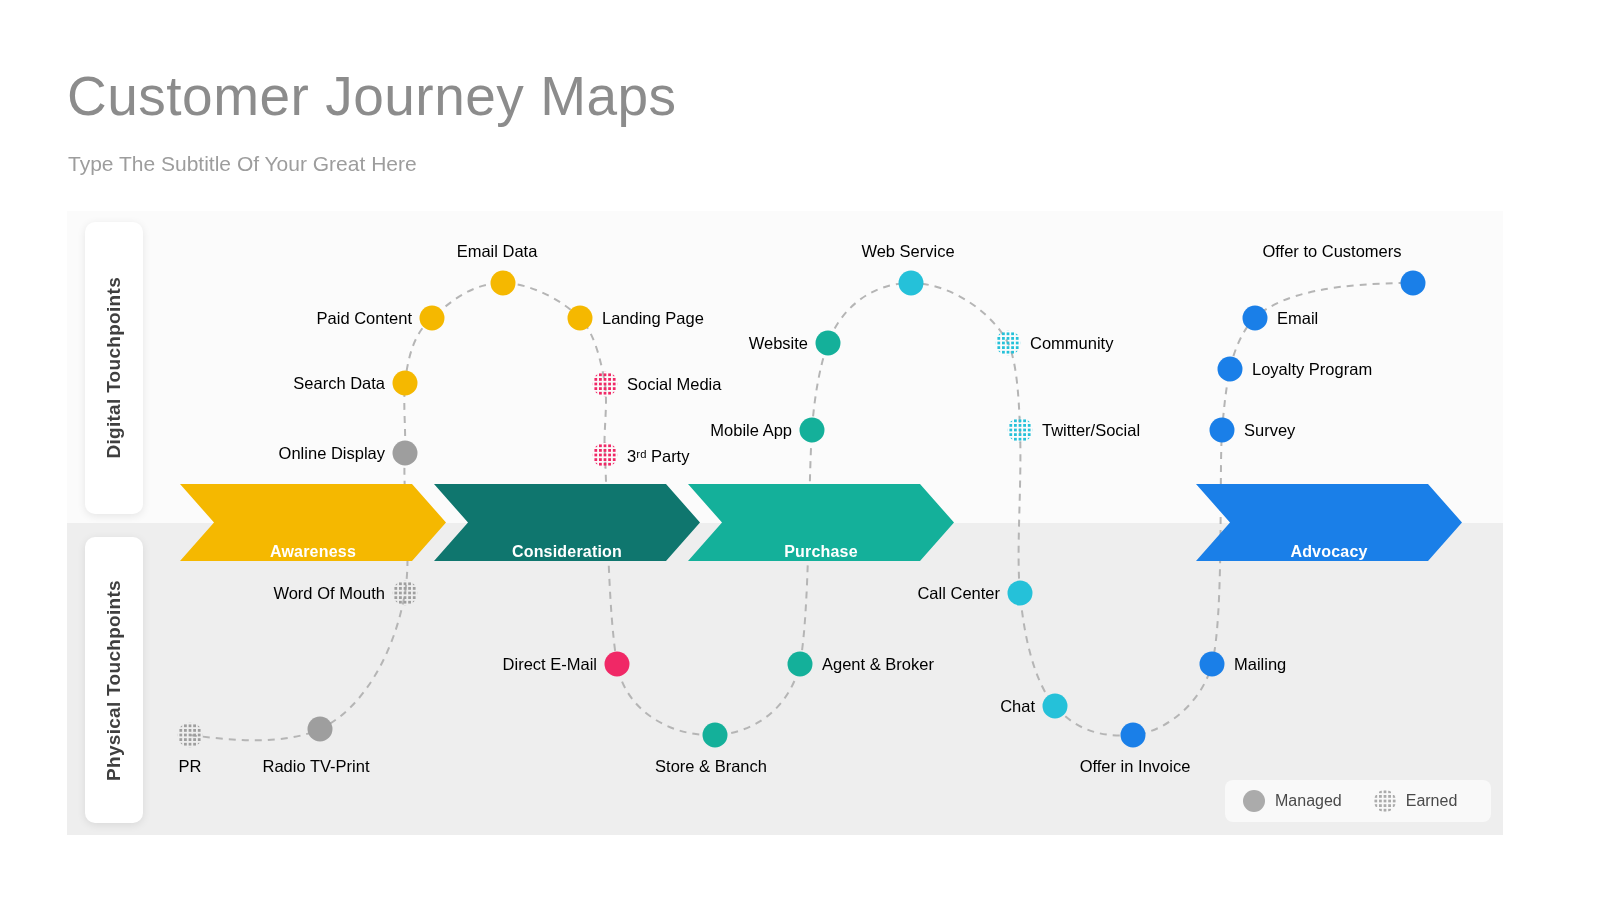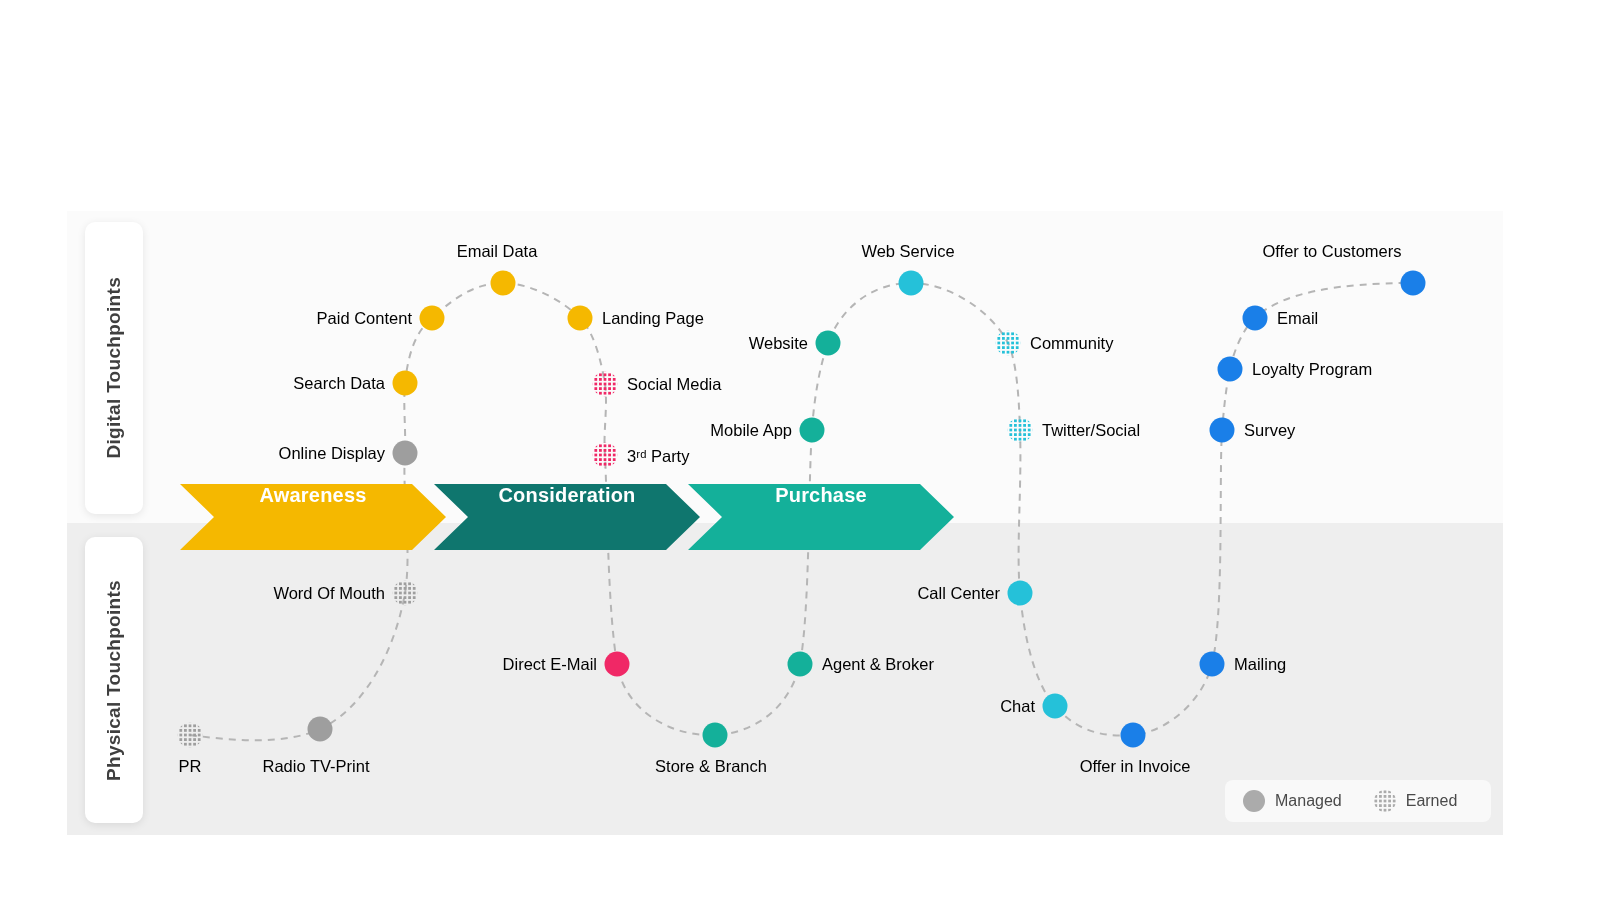--- a/index.html
+++ b/index.html
@@ -21,24 +21,24 @@
     display:flex; align-items:center; justify-content:center;
   }
   .lane-digital  { top:222px; height:292px; }
   .lane-physical { top:537px; height:286px; }
   .lane-box span {
     writing-mode:vertical-rl; transform:rotate(180deg);
     font-weight:700; font-size:19px; color:#3F3F3F; letter-spacing:0.3px;
   }
 
   .stage {
-    position:absolute; top:484px; height:66px; width:266px;
+    position:absolute; top:484px; height:77px; width:266px;
     clip-path:polygon(0 0, calc(100% - 34px) 0, 100% 50%, calc(100% - 34px) 100%, 0 100%, 34px 50%);
-    display:flex; align-items:flex-start; justify-content:center;
-    color:#ffffff; font-weight:700; font-size:20px; letter-spacing:0.2px;
+    display:flex; align-items:flex-end; justify-content:center;
+    color:#ffffff; font-weight:700; font-size:16px; letter-spacing:0.2px;
   }
   .s1 { left:180px;  background:#F5B800; }
   .s2 { left:434px;  background:#0f766e; }
   .s3 { left:688px;  background:#14B09A; }
   .s4 { left:942px;  background:#25C1D9; }
   .s5 { left:1196px; background:#1A7FE8; }
 
   .dot {
     position:absolute; width:25px; height:25px; border-radius:50%;
     transform:translate(-50%,-50%);
@@ -65,20 +65,22 @@
   }
   .legend .dot { position:static; transform:none; width:22px; height:22px; flex:0 0 auto; }
   .legend-label { font-size:16px; color:#4A4A4A; margin-right:22px; }
   .legend-label:last-child { margin-right:0; }
 </style>
 </head>
 <body>
 
 <div class="page">
 
+  <div class="title">Customer Journey Maps</div>
+  <div class="subtitle">Type The Subtitle Of Your Great Here</div>
 
   <div class="band-top"></div>
   <div class="band-bottom"></div>
 
   <svg class="journey-svg" viewBox="0 0 1600 900" xmlns="http://www.w3.org/2000/svg">
     <path d="M190,735
              C235,741 285,745 320,729
              C365,708 395,650 405,593
              C412,550 402,495 405,453
              C406,430 403,405 405,383
@@ -107,20 +109,23 @@
 
   <div class="stage s1">
       <span>Awareness</span>
     </div>
   <div class="stage s2">
       <span>Consideration</span>
     </div>
   <div class="stage s3">
       <span>Purchase</span>
     </div>
+  <div class="stage s5">
+      <span>Advocacy</span>
+    </div>
 
   <div class="lane-box lane-digital">
     <span>Digital Touchpoints</span>
   </div>
   <div class="lane-box lane-physical">
     <span>Physical Touchpoints</span>
   </div>
 
   <div class="dot managed yellow" style="left:503px;top:283px"></div>
   <div class="tp-label side-top" style="left:497px;top:261px">Email Data</div>

